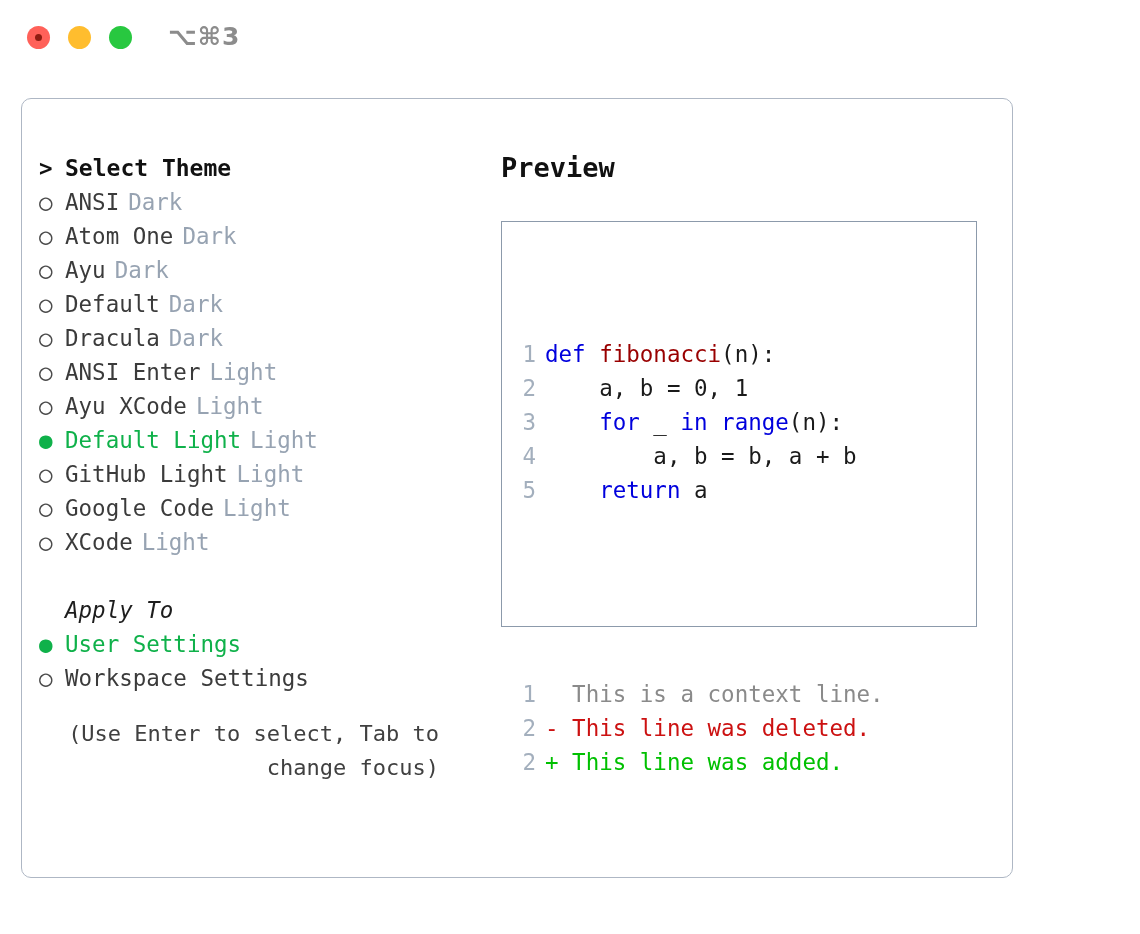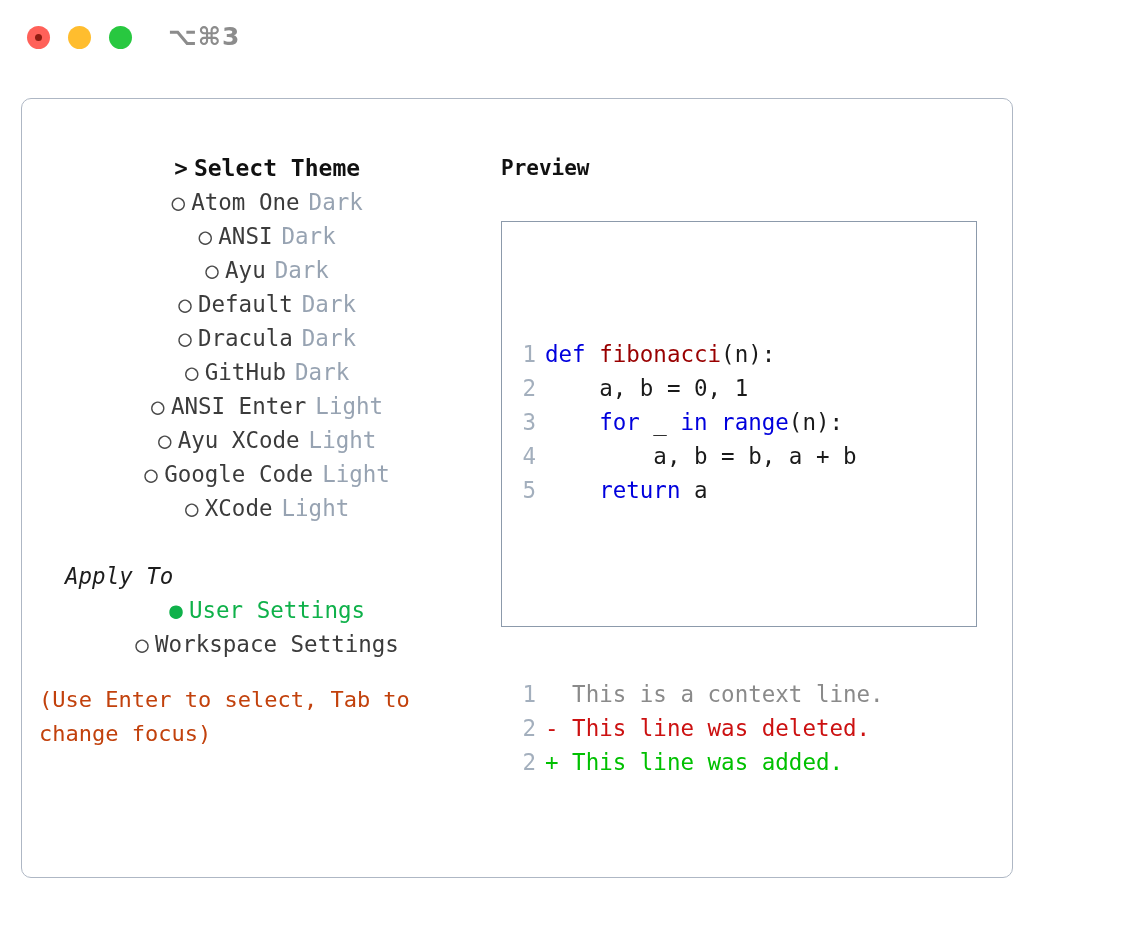--- a/index.html
+++ b/index.html
@@ -86,21 +86,20 @@
     left: 17px;
     top: 52px;
     width: 450px;
   }
   .row {
     height: 34px;
     line-height: 34px;
     font-size: 22.5px;
     white-space: nowrap;
     color: #3b3b3b;
-    text-align: center;
   }
   .marker {
     display: inline-block;
     width: 26px;
     font-size: 22.5px;
   }
   .header-row {
     font-weight: 700;
     color: #111111;
     font-size: 23px;
@@ -124,33 +123,34 @@
     font-size: 22.5px;
     color: #1d1d1d;
     padding-left: 26px;
     font-style: italic;
   }
 
   .hint {
     margin-top: 22px;
     font-size: 22px;
     line-height: 34px;
-    color: #c2410c;
+    color: #404040;
     width: 400px;
+    text-align: right;
   }
 
   
   .right-col {
     position: absolute;
     left: 479px;
     top: 52px;
     width: 490px;
   }
   .preview-title {
-    font-size: 21px;
+    font-size: 27px;
     font-weight: 700;
     color: #111111;
     line-height: 34px;
   }
   .preview-box {
     margin-top: 36px;
     width: 476px;
     height: 406px;
     border: 1px solid #8c9aab;
     box-sizing: border-box;
@@ -197,28 +197,29 @@
 
   <div class="panel">
 
     <div class="left-col">
 
       <div class="row header-row">
         <span class="marker">&gt;</span><span>Select Theme</span>
       </div>
 
       <div id="theme-items">
+          <div class="row"><span class="marker dot-empty">○</span><span class="name">ANSI</span><span class="kind">Dark</span></div>
           <div class="row"><span class="marker dot-empty">○</span><span class="name">Atom One</span><span class="kind">Dark</span></div>
-          <div class="row"><span class="marker dot-empty">○</span><span class="name">ANSI</span><span class="kind">Dark</span></div>
           <div class="row"><span class="marker dot-empty">○</span><span class="name">Ayu</span><span class="kind">Dark</span></div>
           <div class="row"><span class="marker dot-empty">○</span><span class="name">Default</span><span class="kind">Dark</span></div>
           <div class="row"><span class="marker dot-empty">○</span><span class="name">Dracula</span><span class="kind">Dark</span></div>
-          <div class="row"><span class="marker dot-empty">○</span><span class="name">GitHub</span><span class="kind">Dark</span></div>
           <div class="row"><span class="marker dot-empty">○</span><span class="name">ANSI Enter</span><span class="kind">Light</span></div>
           <div class="row"><span class="marker dot-empty">○</span><span class="name">Ayu XCode</span><span class="kind">Light</span></div>
+          <div class="row selected"><span class="marker dot-filled">●</span><span class="name">Default Light</span><span class="kind">Light</span></div>
+          <div class="row"><span class="marker dot-empty">○</span><span class="name">GitHub Light</span><span class="kind">Light</span></div>
           <div class="row"><span class="marker dot-empty">○</span><span class="name">Google Code</span><span class="kind">Light</span></div>
           <div class="row"><span class="marker dot-empty">○</span><span class="name">XCode</span><span class="kind">Light</span></div>
         </div>
 
       <div class="spacer"></div>
 
       <div class="section-head">Apply To</div>
 
       <div id="apply-items">
           <div class="row selected"><span class="marker dot-filled">●</span><span class="name">User Settings</span></div>

